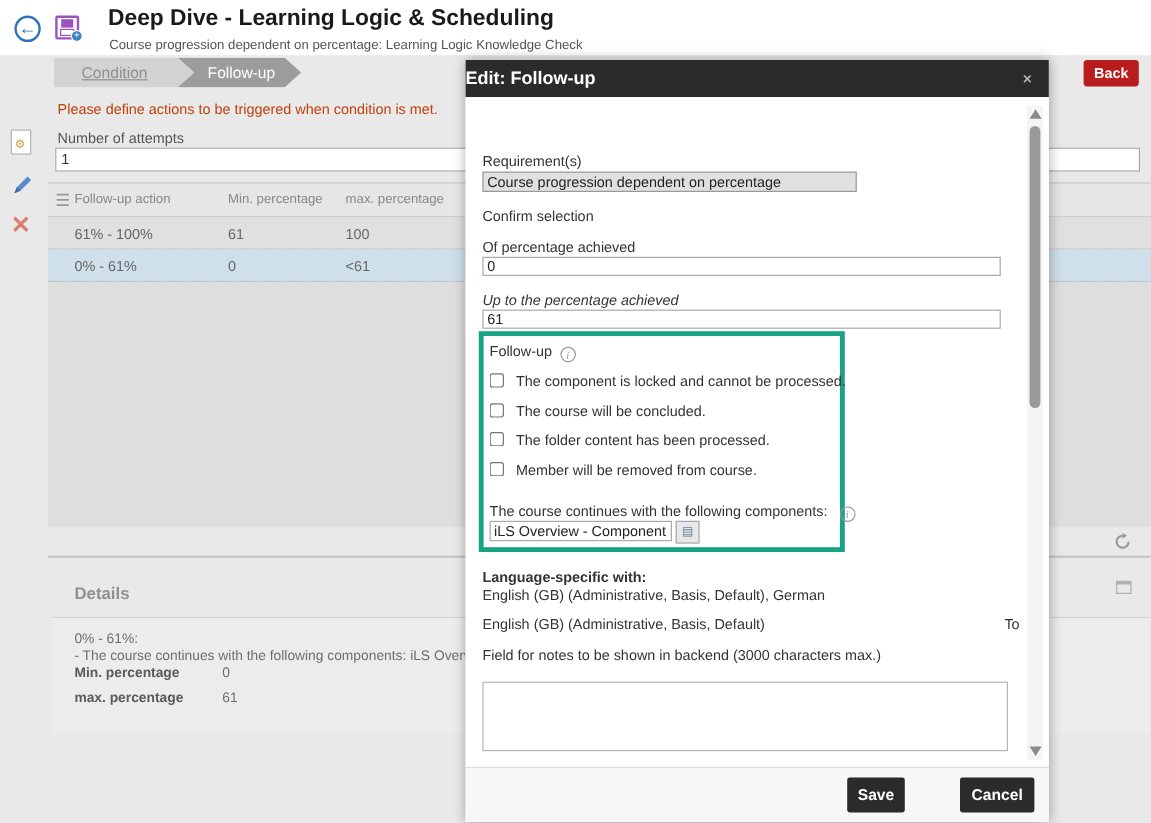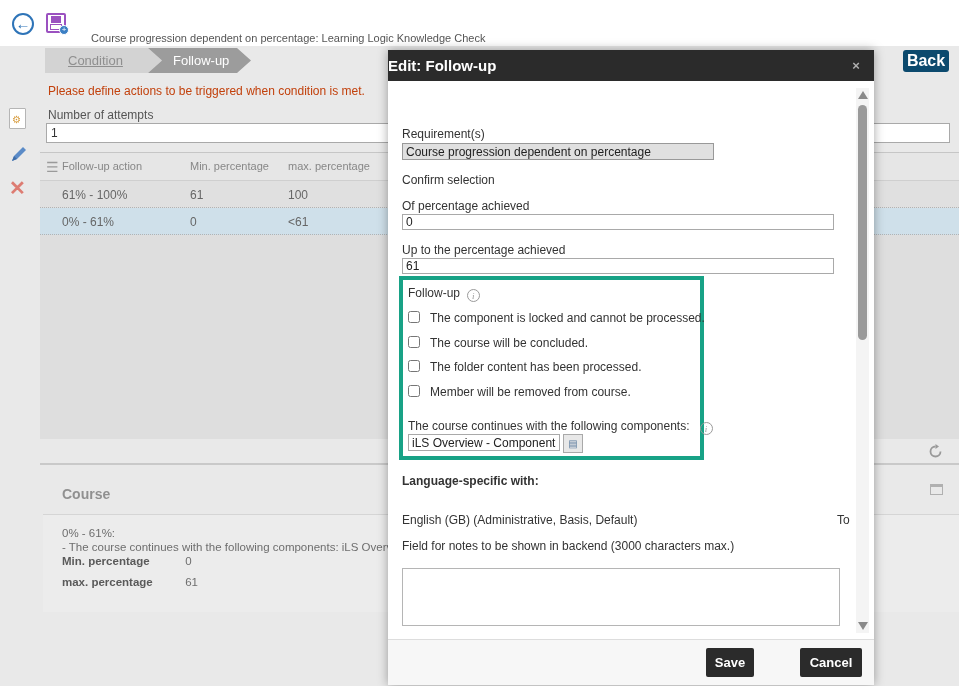--- a/index.html
+++ b/index.html
@@ -21,21 +21,21 @@
 
   
   .left-rail { position:absolute; left:0; top:46px; width:40px; height:640px; }
   .rail-icon { position:absolute; left:9px; width:22px; height:22px; cursor:pointer; }
   .doc-gear { top:16px; width:17px; height:21px; border:1.5px solid #b5b5b5; background:#fff; border-radius:1px; }
   .doc-gear .gear { position:absolute; left:2px; top:5px; font-size:10px; color:#d79b3c; }
   .pencil-icon { top:52px; }
   .x-icon { top:86px; color:#dd7c72; font-size:20px; font-weight:bold; line-height:20px; }
 
   
-  .back-btn { position:absolute; left:903px; top:4px; width:46px; height:22px; background:#0c4a6e; border:none; border-radius:3px; color:#fff; font-weight:bold; font-size:16px; font-family:"Liberation Sans",sans-serif; cursor:pointer; }
+  .back-btn { position:absolute; left:903px; top:4px; width:46px; height:22px; background:#b91c1c; border:none; border-radius:3px; color:#fff; font-weight:bold; font-size:12px; font-family:"Liberation Sans",sans-serif; cursor:pointer; }
 
   
   .tab { position:absolute; top:2px; height:25px; font-size:13px; line-height:25px; cursor:pointer; }
   .tab-condition { left:45px; width:117px; background:#d3d3d3; color:#8f8f8f; clip-path:polygon(0 0, calc(100% - 14px) 0, 100% 50%, calc(100% - 14px) 100%, 0 100%); padding-left:23px;text-decoration:underline; }
   .tab-followup { left:148px; width:103px; background:#9c9c9c; color:#ffffff; clip-path:polygon(0 0, calc(100% - 14px) 0, 100% 50%, calc(100% - 14px) 100%, 0 100%, 14px 50%); padding-left:25px; }
 
   .instruction { position:absolute; left:48px; top:38px; font-size:12px; color:#c2410c; }
   .attempts-label { position:absolute; left:48px; top:62px; font-size:12px; color:#555; }
   .attempts-input { position:absolute; left:46px; top:77px; width:904px; height:20px; border:1px solid #a9a9a9; background:#fff; font-size:12px; padding-left:4px; font-family:"Liberation Sans",sans-serif; color:#333; }
 
@@ -106,20 +106,21 @@
 </head>
 <body>
 
 <div class="app-header">
   <div class="back-circle">←</div>
   <div class="save-disk">
     <div class="label-plate"></div>
     <div class="shutter"></div>
     <div class="badge">+</div>
   </div>
+  <div class="page-title">Deep Dive - Learning Logic &amp; Scheduling</div>
   <div class="page-subtitle">Course progression dependent on percentage: Learning Logic Knowledge Check</div>
 </div>
 
 <div class="content">
 
   <div class="left-rail">
     <div class="rail-icon doc-gear">
       <span class="gear">⚙</span>
     </div>
     <div class="rail-icon pencil-icon">
@@ -161,21 +162,21 @@
 
   <div class="table-footer">
     <div class="refresh-icon">
       <svg width="15" height="15" viewBox="0 0 15 15">
         <path d="M12.5 7.5 A5 5 0 1 1 7.5 2.5" fill="none" stroke="#999" stroke-width="1.8"></path>
         <path d="M7.5 0 L11 2.5 L7.5 5 Z" fill="#999"></path>
       </svg>
     </div>
   </div>
 
-  <div class="details-title">Course</div>
+  <div class="details-title">Details</div>
   <div class="window-icon"></div>
   <div class="details-box">
     <div class="details-line dl1">0% - 61%:</div>
     <div class="details-line dl2">- The course continues with the following components: iLS Overvie</div>
     <div class="kv kv1">
       <span class="k">Min. percentage</span>
       <span>0</span>
     </div>
     <div class="kv kv2">
       <span class="k">max. percentage</span>
@@ -190,21 +191,21 @@
     </div>
 
     <div class="modal-body">
       <div class="mlabel" style="top:46px;">Requirement(s)</div>
       <input class="req-field" readonly="" value="Course progression dependent on percentage" style="">
       <div class="mlabel" style="top:92px;text-align:right;">Confirm selection</div>
 
       <div class="mlabel" style="top:118px;">Of percentage achieved</div>
       <input class="minput" style="top: 133px;" value="0">
 
-      <div class="mlabel" style="top:162px;">Up to the percentage achieved</div>
+      <div class="mlabel" style="top:162px;font-style:italic;">Up to the percentage achieved</div>
       <input class="minput" style="top: 177px;" value="61">
 
       <div class="green-box">
         <div class="gb-label">
           <span>Follow-up</span>
           &nbsp;<span class="info-icon">i</span>
         </div>
 
         <div class="chk-row" style="top:31px;">
           <input type="checkbox" style="">
@@ -225,20 +226,21 @@
 
         <div class="continues-label">
           <span>The course continues with the following components:</span>
           &nbsp;&nbsp;<span class="info-icon">i</span>
         </div>
         <input class="continues-input" value="iLS Overview - Component sch" style="">
         <div class="picker-btn">▤</div>
       </div>
 
       <div class="mlabel mbold" style="top:393px;">Language-specific with:</div>
+      <div class="mlabel" style="top:408px;">English (GB) (Administrative, Basis, Default), German</div>
 
       <div class="mlabel" style="top:432px;">English (GB) (Administrative, Basis, Default)</div>
       <div class="clip-right mlabel" style="top:432px; left:auto; right:22px; width:15px;">To</div>
 
       <div class="mlabel" style="top:458px;">Field for notes to be shown in backend (3000 characters max.)</div>
       <textarea class="notes-area" style=""></textarea>
 
     </div>
 
     <div class="vscroll">

